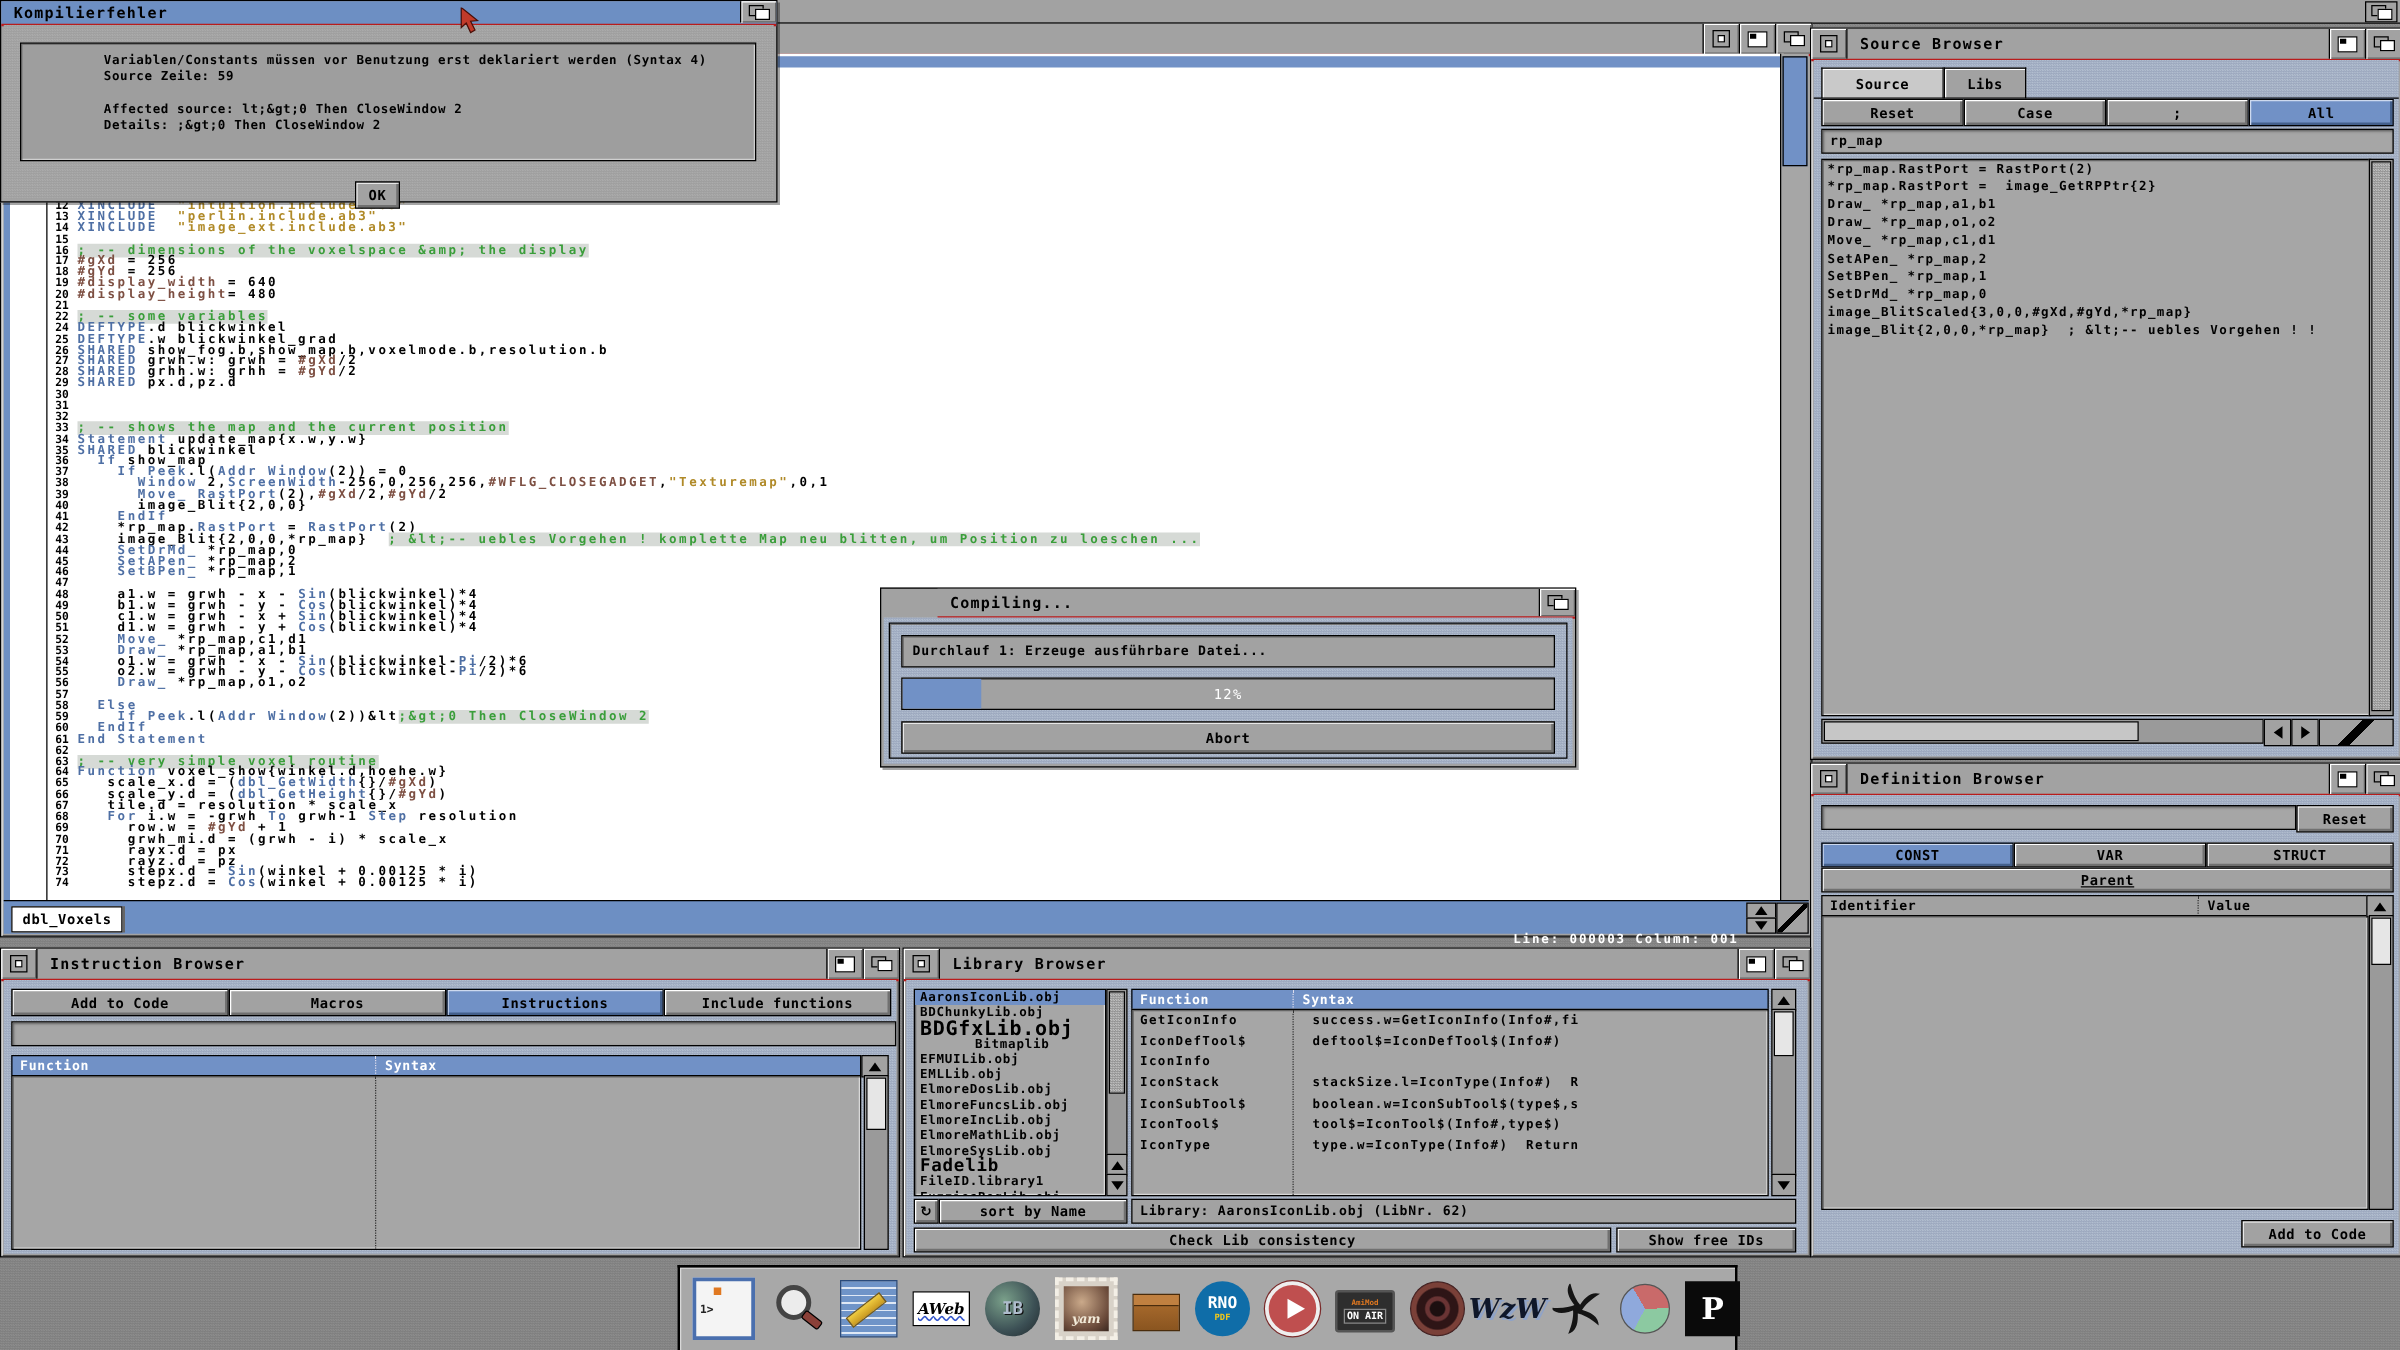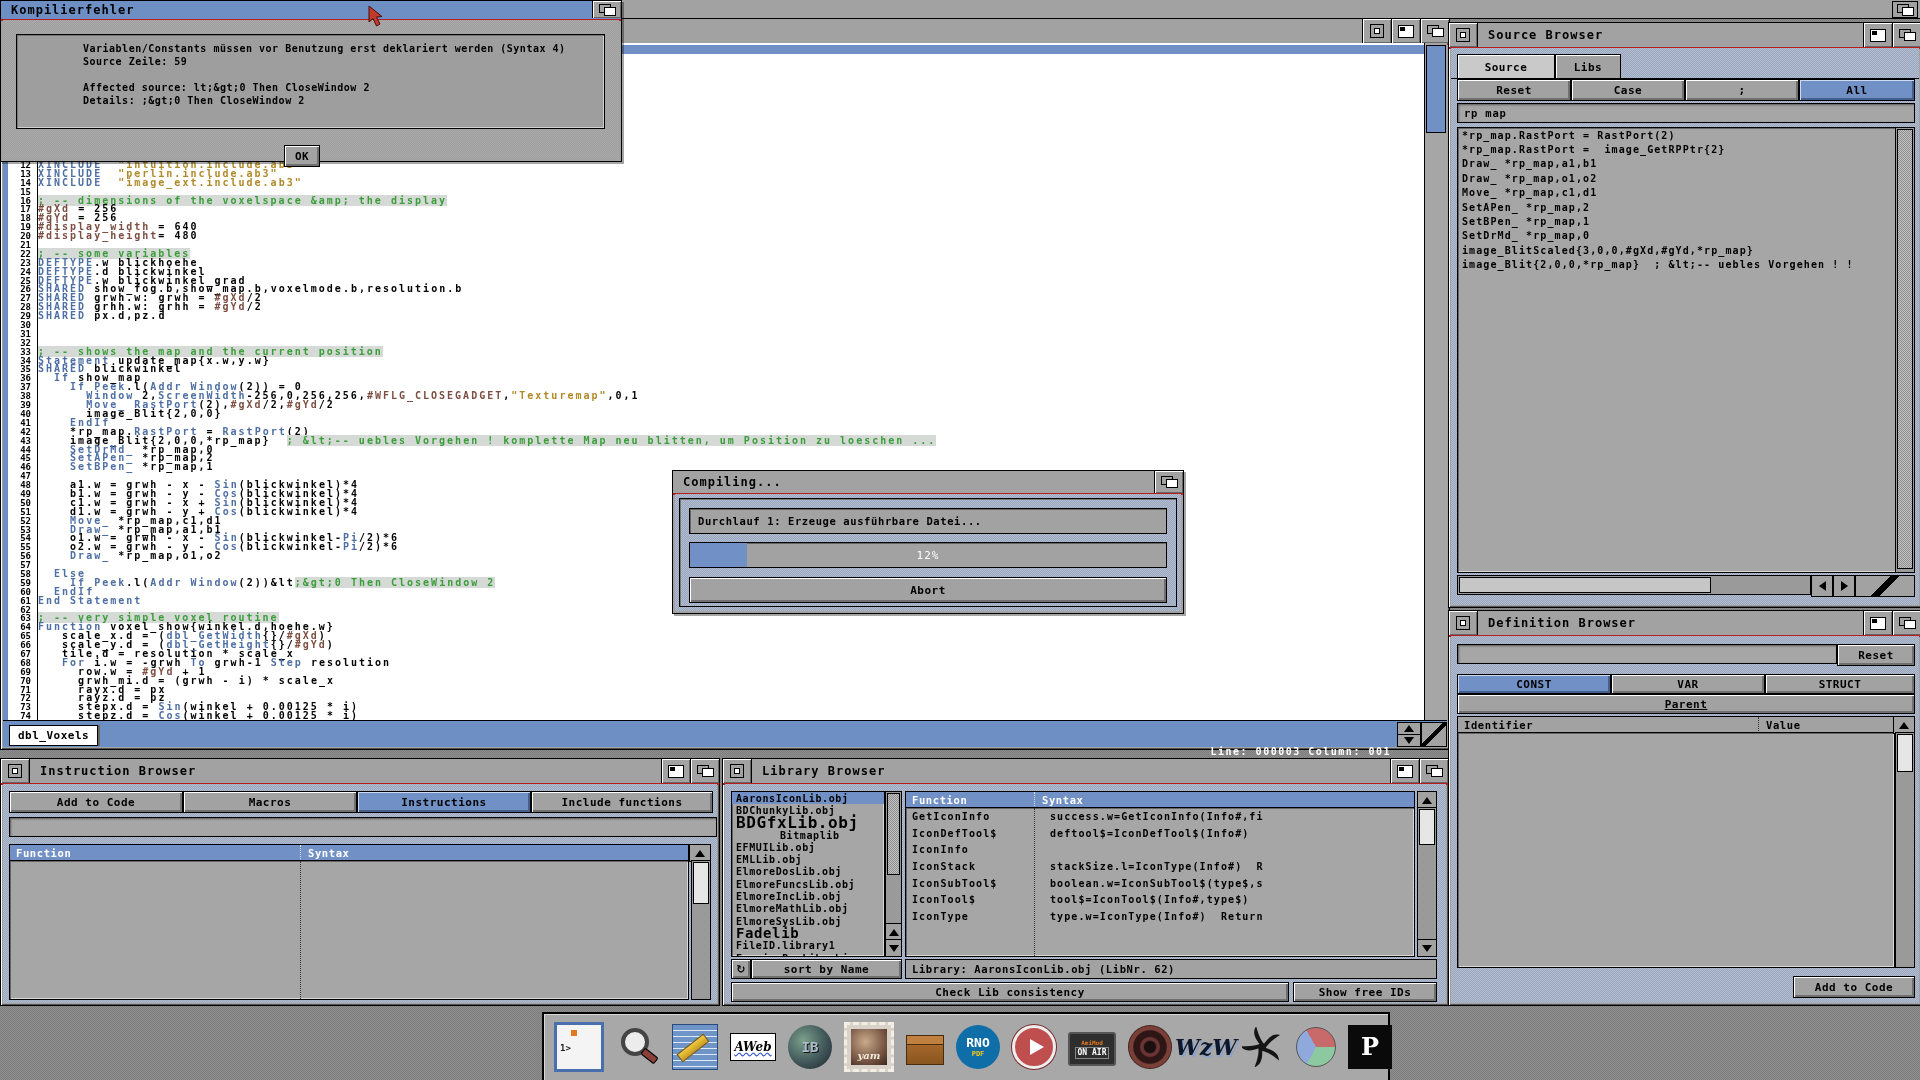--- a/index.html
+++ b/index.html
@@ -49,21 +49,21 @@
   
   #screen-bar{position:absolute;left:0;top:0;width:1920px;height:18px;background:#a2a2a2;border-bottom:1px solid #000;}
   #screen-depth{position:absolute;right:2px;top:1px;width:24px;height:15px;background:#a2a2a2;border:1px solid #000;
                 display:flex;align-items:center;justify-content:center;}
   
   #editor-window{left:0;top:18px;width:1448px;height:730px;}
   #code-area{position:absolute;left:2px;top:24px;width:1419px;height:680px;background:#fff;
              border-left:5px solid var(--c-title-active);overflow:hidden;}
   #gutter-line{position:absolute;left:29px;top:0;bottom:0;border-left:1px solid #000;}
   #current-line{position:absolute;left:30px;right:0;top:2px;height:9px;background:var(--c-blue);}
-  #code-lines{position:absolute;left:0;top:118px;right:0;}
+  #code-lines{position:absolute;left:0;top:118px;right:0;padding-left:24px;}
   .code-line{height:8.9px;white-space:pre;display:flex;}
   .lnum{display:inline-block;width:23px;text-align:right;font-size:9px;font-weight:bold;letter-spacing:0;
         color:#000;flex:none;margin-right:7px;line-height:8.9px;}
   .ltext{font-size:10px;font-weight:bold;letter-spacing:2px;line-height:8.9px;white-space:pre;}
   .ltext .kw{color:var(--c-kw);}
   .ltext .str{color:var(--c-str);}
   .ltext .cst{color:var(--c-cst);}
   .ltext .pln{color:#000;}
   .ltext .com{color:var(--c-com);background:var(--c-com-bg);}
   #editor-vscroll{position:absolute;right:2px;top:24px;width:22px;height:680px;background:#a6a6a6;border-left:1px solid #000;}
@@ -77,21 +77,21 @@
   #error-dialog{left:0;top:0;width:620px;height:160px;box-shadow:2px 2px 0 rgba(0,0,0,0.35);}
   #error-dialog .titlebar{height:18px;}
   #error-body{position:absolute;left:2px;right:2px;top:19px;bottom:2px;
               background-image:conic-gradient(#ababab 25%,#9d9d9d 0 50%,#ababab 0 75%,#9d9d9d 0);background-size:2px 2px;}
   #error-panel{position:absolute;left:13px;right:14px;top:14px;height:86px;background:#9e9e9e;
                border:1px solid #000;box-shadow:inset 1px 1px 0 #777, inset -1px -1px 0 #cfcfcf;
                padding:7px 0 0 66px;}
   .err-line{font-size:10px;font-weight:bold;letter-spacing:0.5px;line-height:13px;white-space:pre;color:#000;}
   #error-ok{left:281px;top:125px;width:34px;height:20px;}
   
-  #compiling-window{left:672px;top:470px;width:510px;height:142px;box-shadow:2px 2px 0 rgba(0,0,0,0.35);}
+  #compiling-window{left:704px;top:470px;width:510px;height:142px;box-shadow:2px 2px 0 rgba(0,0,0,0.35);padding-left:45px;}
   #compiling-window .titlebar{height:22px;}
   #compiling-body{position:absolute;left:2px;right:2px;top:23px;bottom:2px;}
   #compiling-panel{position:absolute;inset:4px;border:1px solid #000;box-shadow:inset 1px 1px 0 #777;}
   #compile-msg{position:absolute;left:9px;right:9px;top:9px;height:24px;background:#a2a2a2;border:1px solid #000;
                box-shadow:inset 1px 1px 0 #666;display:flex;align-items:center;padding-left:8px;
                font-weight:bold;font-size:10.5px;letter-spacing:0.6px;}
   #compile-progress{position:absolute;left:9px;right:9px;top:43px;height:24px;background:#a2a2a2;border:1px solid #000;
                     box-shadow:inset 1px 1px 0 #666;overflow:hidden;}
   #progress-fill{position:absolute;left:0;top:0;bottom:0;background:var(--c-blue);}
   #progress-label{position:absolute;inset:0;display:flex;align-items:center;justify-content:center;
@@ -199,21 +199,20 @@
         <div class="code-line"><span class="lnum">13</span><span class="ltext"><span class="kw">XINCLUDE</span><span class="pln">  </span><span class="str">"perlin.include.ab3"</span></span></div>
         <div class="code-line"><span class="lnum">14</span><span class="ltext"><span class="kw">XINCLUDE</span><span class="pln">  </span><span class="str">"image_ext.include.ab3"</span></span></div>
         <div class="code-line"><span class="lnum">15</span><span class="ltext"></span></div>
         <div class="code-line"><span class="lnum">16</span><span class="ltext"><span class="com">; -- dimensions of the voxelspace &amp;amp; the display</span></span></div>
         <div class="code-line"><span class="lnum">17</span><span class="ltext"><span class="cst">#gXd</span><span class="pln"> </span><span class="pln">=</span><span class="pln"> </span><span class="pln">256</span></span></div>
         <div class="code-line"><span class="lnum">18</span><span class="ltext"><span class="cst">#gYd</span><span class="pln"> </span><span class="pln">=</span><span class="pln"> </span><span class="pln">256</span></span></div>
         <div class="code-line"><span class="lnum">19</span><span class="ltext"><span class="cst">#display_width</span><span class="pln"> </span><span class="pln">=</span><span class="pln"> </span><span class="pln">640</span></span></div>
         <div class="code-line"><span class="lnum">20</span><span class="ltext"><span class="cst">#display_height</span><span class="pln">=</span><span class="pln"> </span><span class="pln">480</span></span></div>
         <div class="code-line"><span class="lnum">21</span><span class="ltext"></span></div>
         <div class="code-line"><span class="lnum">22</span><span class="ltext"><span class="com">; -- some variables</span></span></div>
-        <div class="code-line"><span class="lnum">23</span><span class="ltext"><span class="kw">DEFTYPE</span><span class="pln">.</span><span class="pln">w</span><span class="pln"> </span><span class="pln">blickhoehe</span></span></div>
         <div class="code-line"><span class="lnum">24</span><span class="ltext"><span class="kw">DEFTYPE</span><span class="pln">.</span><span class="pln">d</span><span class="pln"> </span><span class="pln">blickwinkel</span></span></div>
         <div class="code-line"><span class="lnum">25</span><span class="ltext"><span class="kw">DEFTYPE</span><span class="pln">.</span><span class="pln">w</span><span class="pln"> </span><span class="pln">blickwinkel_grad</span></span></div>
         <div class="code-line"><span class="lnum">26</span><span class="ltext"><span class="kw">SHARED</span><span class="pln"> </span><span class="pln">show_fog</span><span class="pln">.</span><span class="pln">b</span><span class="pln">,</span><span class="pln">show_map</span><span class="pln">.</span><span class="pln">b</span><span class="pln">,</span><span class="pln">voxelmode</span><span class="pln">.</span><span class="pln">b</span><span class="pln">,</span><span class="pln">resolution</span><span class="pln">.</span><span class="pln">b</span></span></div>
         <div class="code-line"><span class="lnum">27</span><span class="ltext"><span class="kw">SHARED</span><span class="pln"> </span><span class="pln">grwh</span><span class="pln">.</span><span class="pln">w</span><span class="pln">:</span><span class="pln"> </span><span class="pln">grwh</span><span class="pln"> </span><span class="pln">=</span><span class="pln"> </span><span class="cst">#gXd</span><span class="pln">/2</span></span></div>
         <div class="code-line"><span class="lnum">28</span><span class="ltext"><span class="kw">SHARED</span><span class="pln"> </span><span class="pln">grhh</span><span class="pln">.</span><span class="pln">w</span><span class="pln">:</span><span class="pln"> </span><span class="pln">grhh</span><span class="pln"> </span><span class="pln">=</span><span class="pln"> </span><span class="cst">#gYd</span><span class="pln">/2</span></span></div>
         <div class="code-line"><span class="lnum">29</span><span class="ltext"><span class="kw">SHARED</span><span class="pln"> </span><span class="pln">px</span><span class="pln">.</span><span class="pln">d</span><span class="pln">,</span><span class="pln">pz</span><span class="pln">.</span><span class="pln">d</span></span></div>
         <div class="code-line"><span class="lnum">30</span><span class="ltext"></span></div>
         <div class="code-line"><span class="lnum">31</span><span class="ltext"></span></div>
         <div class="code-line"><span class="lnum">32</span><span class="ltext"></span></div>
         <div class="code-line"><span class="lnum">33</span><span class="ltext"><span class="com">; -- shows the map and the current position</span></span></div>

